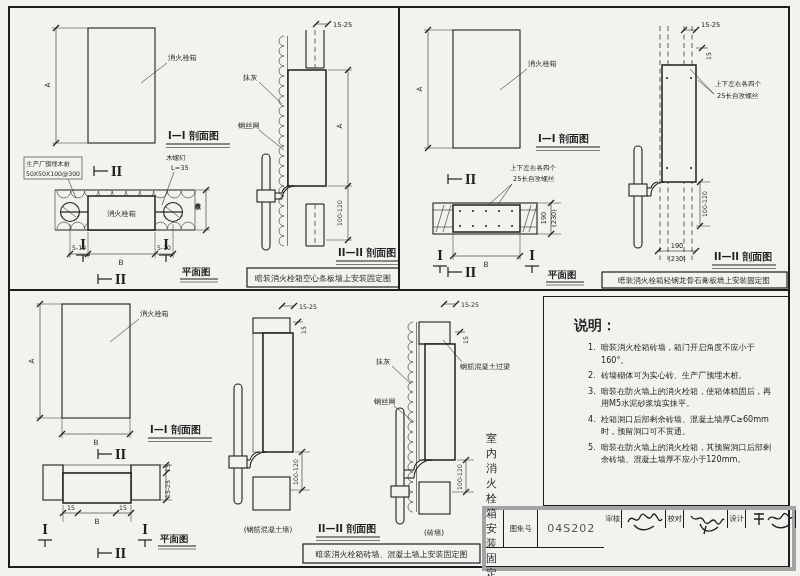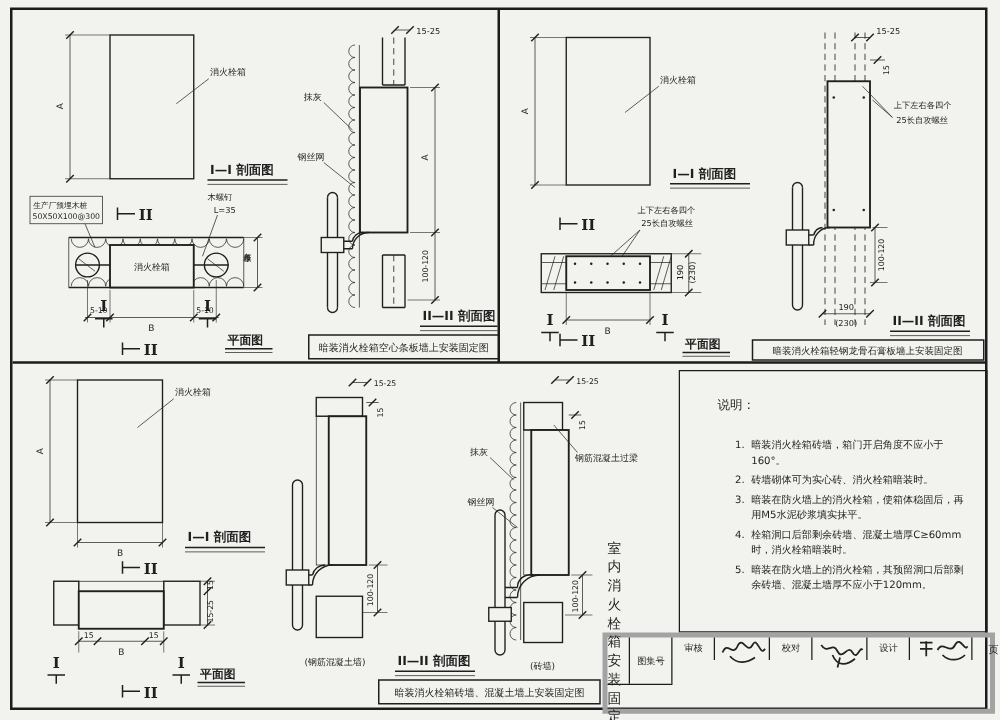--- a/index.html
+++ b/index.html
@@ -17,34 +17,34 @@
   .ln{stroke:#1f1f1f;stroke-width:1.1;fill:none;}
   .thk{stroke:#1f1f1f;stroke-width:1.5;fill:none;}
   .thin{stroke:#2a2a2a;stroke-width:0.6;fill:none;}
   .ext{stroke:#2a2a2a;stroke-width:0.5;fill:none;}
   .sl{stroke:#1f1f1f;stroke-width:1.2;fill:none;}
   .dash{stroke:#2a2a2a;stroke-width:0.7;fill:none;stroke-dasharray:5,3.5;}
   .boxfill{fill:#f2f2ee;}
   #vtext-panelthk{left:188px;top:197px;width:13px;height:46px;writing-mode:vertical-rl;
     font-size:6.4px;letter-spacing:1px;line-height:1;}
   #notes-box{left:543px;top:296px;width:245px;height:208px;border:1.6px solid #1c1c1c;}
-  #notes-box .ttl{margin:20px 0 18px 30px;font-size:10px;font-weight:normal;}
+  #notes-box .ttl{margin:20px 0 6px 30px;font-size:14px;font-weight:bold;}
   #notes-box ol{margin:0 10px 0 44px;padding:0;list-style:none;}
   #notes-box li{display:flex;font-size:8.1px;line-height:1.55;margin-bottom:3px;}
   #notes-box li .no{width:13px;flex:none;}
   #title-block{left:482px;top:506px;width:306px;height:57px;border:4px solid #a3a3a3;
     display:flex;flex-direction:row;background:transparent;}
   .tb-row1{display:flex;height:37px;border-bottom:1.6px solid #1c1c1c;}
   .tb-row2{display:flex;height:18px;}
   .tb-cell{display:flex;align-items:center;justify-content:center;box-sizing:border-box;}
   .tb-b{border-right:1.6px solid #1c1c1c;}
   .tb-title{flex:1;font-size:11px;letter-spacing:1px;}
   .tb-atlas-label{width:34px;font-size:7.4px;}
   .tb-atlas-no{width:66px;font-size:11px;color:#55544f;letter-spacing:1px;}
-  .tb-lbl{width:34px;font-size:7.4px;}
+  .tb-lbl{width:18px;font-size:7.4px;}
   .tb-sig{width:44px;overflow:visible;}
   .tb-sig3{width:50px;overflow:visible;}
   .tb-pg{width:34px;font-size:8px;}
   .tb-pgno{width:66px;font-size:10px;color:#55544f;}
   .sig-svg{overflow:visible;}
 </style>
 </head>
 <body>
 
 <div id="stage">
@@ -436,41 +436,42 @@
 
   <div id="notes-box" class="abs">
     <div class="ttl">说明：</div>
     <ol>
       <li>
           <span class="no">1.</span>
           <span>暗装消火栓箱砖墙，箱门开启角度不应小于160°。</span>
         </li>
       <li>
           <span class="no">2.</span>
-          <span>砖墙砌体可为实心砖、消火栓箱暗装时。</span>
+          <span>砖墙砌体可为实心砖、生产厂预埋木桩。</span>
         </li>
       <li>
           <span class="no">3.</span>
           <span>暗装在防火墙上的消火栓箱，使箱体稳固后，再用M5水泥砂浆填实抹平。</span>
         </li>
       <li>
           <span class="no">4.</span>
-          <span>栓箱洞口后部剩余砖墙、混凝土墙厚C≥60mm时，消火栓箱暗装时。</span>
+          <span>栓箱洞口后部剩余砖墙、混凝土墙厚C≥60mm时，预留洞口可不贯通。</span>
         </li>
       <li>
           <span class="no">5.</span>
           <span>暗装在防火墙上的消火栓箱，其预留洞口后部剩余砖墙、混凝土墙厚不应小于120mm。</span>
         </li>
     </ol>
   </div>
 
   <div id="title-block" class="abs">
     <div class="tb-row1">
       <div class="tb-cell tb-b tb-title">室内消火栓箱安装固定图(暗装)</div>
       <div class="tb-cell tb-b tb-atlas-label">图集号</div>
+      <div class="tb-cell tb-atlas-no">04S202</div>
     </div>
     <div class="tb-row2">
       <div class="tb-cell tb-b tb-lbl">审核</div>
       <div class="tb-cell tb-b tb-sig">
         <svg class="sig-svg" width="40" height="18" viewBox="0 0 40 18">
           <path d="M4,12 C8,2 12,16 16,7 S24,14 28,6 S34,16 38,9 M10,15 C16,22 24,20 30,16" stroke="#222" stroke-width="1.4" fill="none"></path>
         </svg>
       </div>
       <div class="tb-cell tb-b tb-lbl">校对</div>
       <div class="tb-cell tb-b tb-sig">

